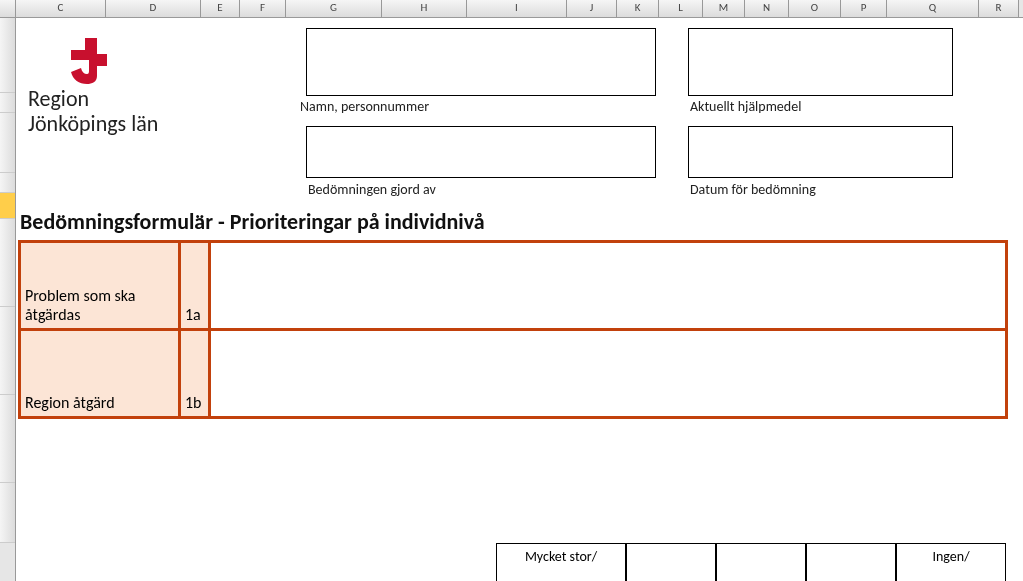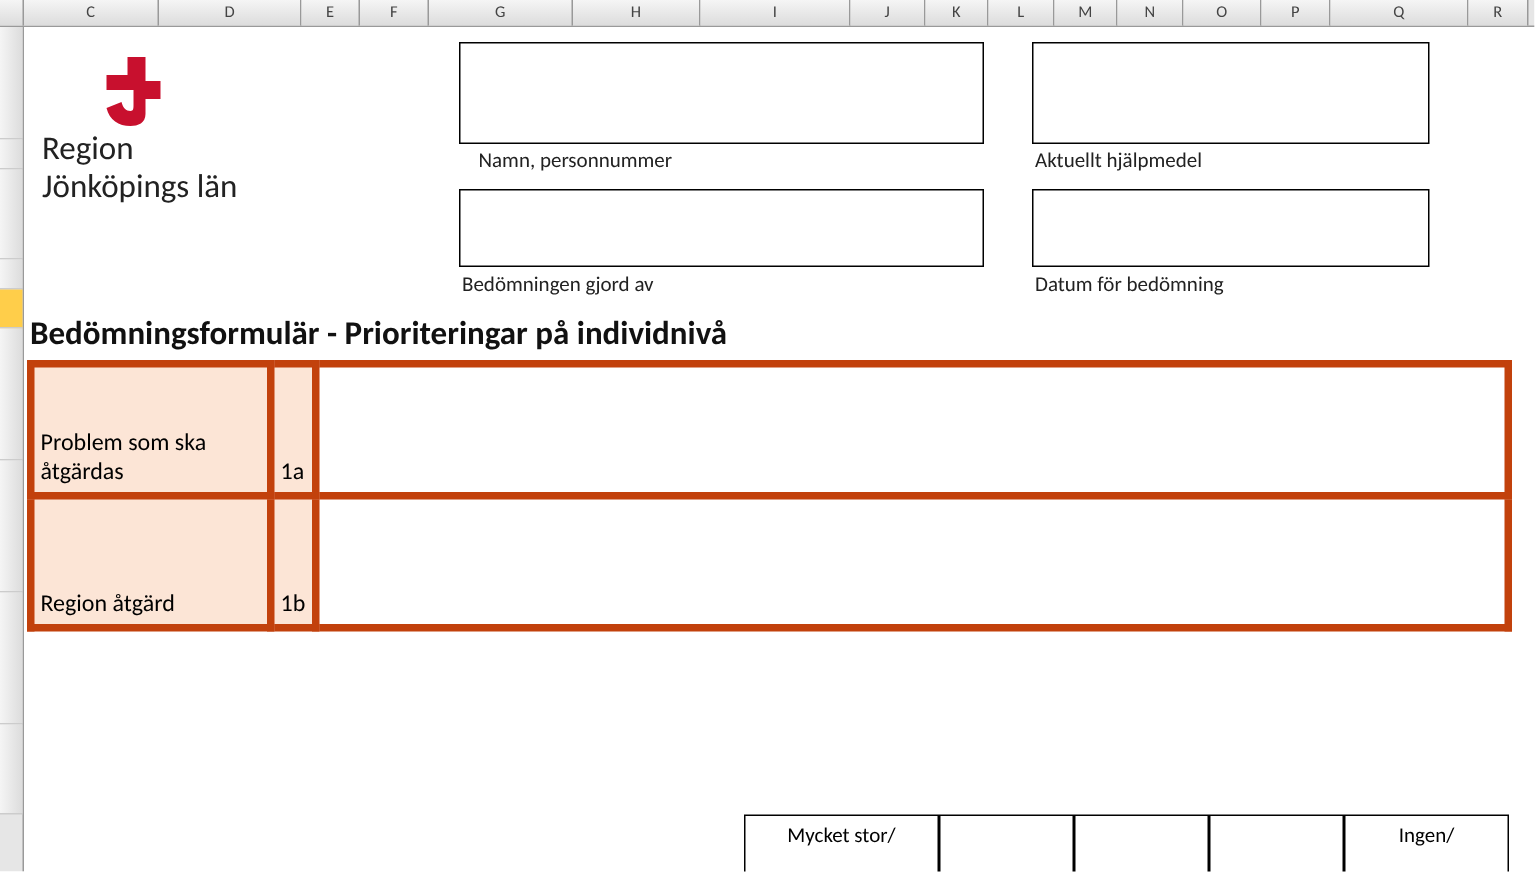--- a/index.html
+++ b/index.html
@@ -92,21 +92,21 @@
       color: #111;
     }
     .form-table {
       position: absolute;
       left: 2px;
       top: 222px;
       width: 990px;
       border-collapse: collapse;
     }
     .form-table td {
-      border: 5px solid #c2410c;
+      border: 3px solid #c2410c;
       vertical-align: bottom;
       padding: 4px 4px;
       font-size: 16px;
     }
     .label-cell {
       background: #fce5d6;
       width: 160px;
       height: 88px;
     }
     .code-cell {
@@ -175,21 +175,21 @@
     <svg class="logo-icon" viewBox="0 0 42 50">
       <path d="M 18 2 L 30 2 L 30 18 L 40 18 L 40 30 L 30 30 L 30 40 C 30 46 25 48 20 48 C 12 48 6 44 4 36 L 14 32 C 15 36 17 38 20 38 C 22 38 22 36 22 34 L 22 24 L 4 24 L 4 14 L 18 14 Z" fill="#c8102e"></path>
     </svg>
     <div class="logo-text">
       <div>Region</div>
       <div>Jönköpings län</div>
     </div>
   </div>
 
   <div class="input-box" style="left:290px;top:10px;width:350px;height:68px"></div>
-  <div class="input-label" style="left:303px;top:80px">Namn, personnummer</div>
+  <div class="input-label" style="left:284px;top:80px">Namn, personnummer</div>
 
   <div class="input-box" style="left:672px;top:10px;width:265px;height:68px"></div>
   <div class="input-label" style="left:674px;top:80px">Aktuellt hjälpmedel</div>
 
   <div class="input-box" style="left:290px;top:108px;width:350px;height:52px"></div>
   <div class="input-label" style="left:292px;top:163px">Bedömningen gjord av</div>
 
   <div class="input-box" style="left:672px;top:108px;width:265px;height:52px"></div>
   <div class="input-label" style="left:674px;top:163px">Datum för bedömning</div>
 

